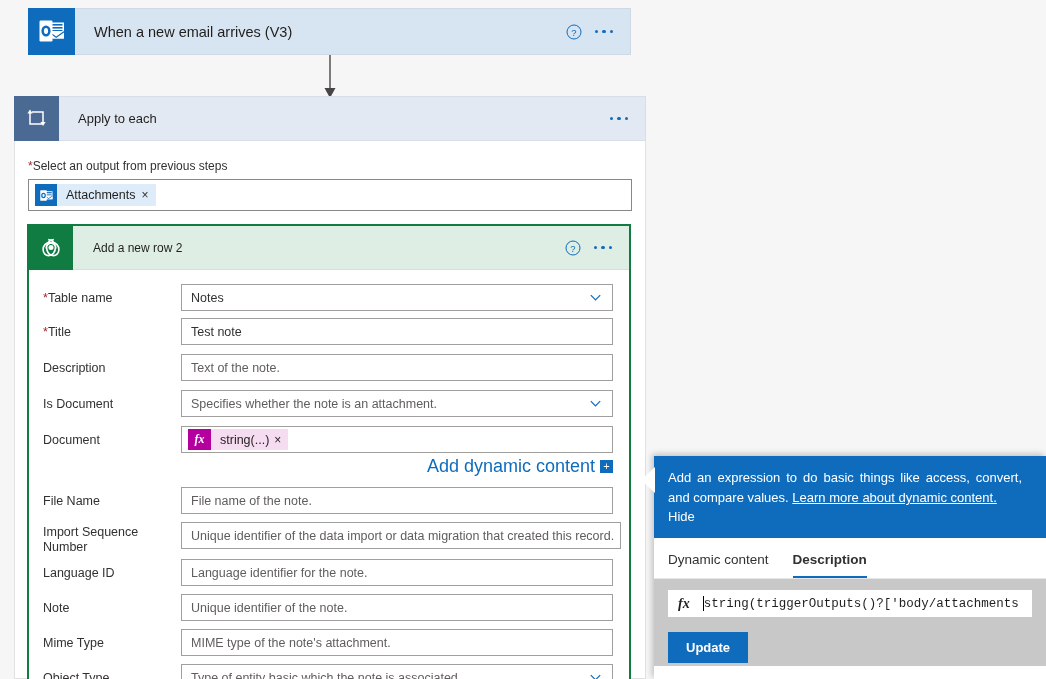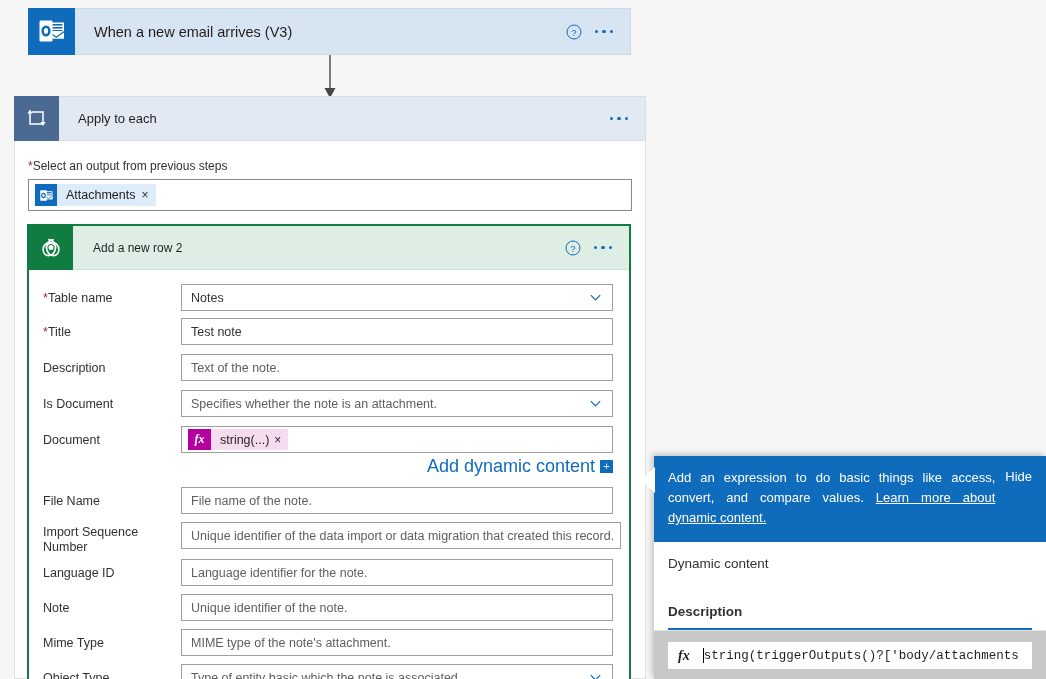--- a/index.html
+++ b/index.html
@@ -127,30 +127,30 @@
     font-size: 11px; line-height: 13px; text-align: center; cursor: pointer;
   }
 
   
   .panel {
     position: absolute; left: 654px; top: 456px; width: 392px; height: 223px;
     background: #fff; box-shadow: -2px -2px 6px rgba(0,0,0,.22);
   }
   .panel-banner {
     background: #0f6cbd; color: #fff; padding: 12px 14px 14px 14px;
-    display: flex; align-items: flex-start;
+    display: flex; align-items: flex-start; flex-direction: column;
   }
   .banner-text {
     flex: 1 1 auto; font-size: 13px; line-height: 20px; text-align: justify;
     padding-right: 10px;
   }
   .banner-text a { color: #fff; text-decoration: underline; }
   .banner-hide { flex: 0 0 auto; font-size: 13px; color: #fff; cursor: pointer; padding-top: 1px; }
 
-  .panel-tabs { display: flex; gap: 24px; padding: 14px 14px 0 14px; background: #fff; flex-direction: column; }
+  .panel-tabs { display: flex; gap: 24px; padding: 14px 14px 0 14px; background: #fff; }
   .ptab { font-size: 13.5px; color: #323130; padding-bottom: 9px; cursor: pointer; }
   .ptab.active { font-weight: bold; border-bottom: 2px solid #0f6cbd; }
   .panel-divider { height: 1px; background: #e6e6e6; }
 
   .panel-editor { background: #c8c8c8; padding: 11px 14px 14px 14px; height: 87px; }
   .expr-box {
     height: 27px; background: #fff; display: flex; align-items: center;
     padding: 0 0 0 10px; overflow: hidden;
   }
   .expr-fx {

